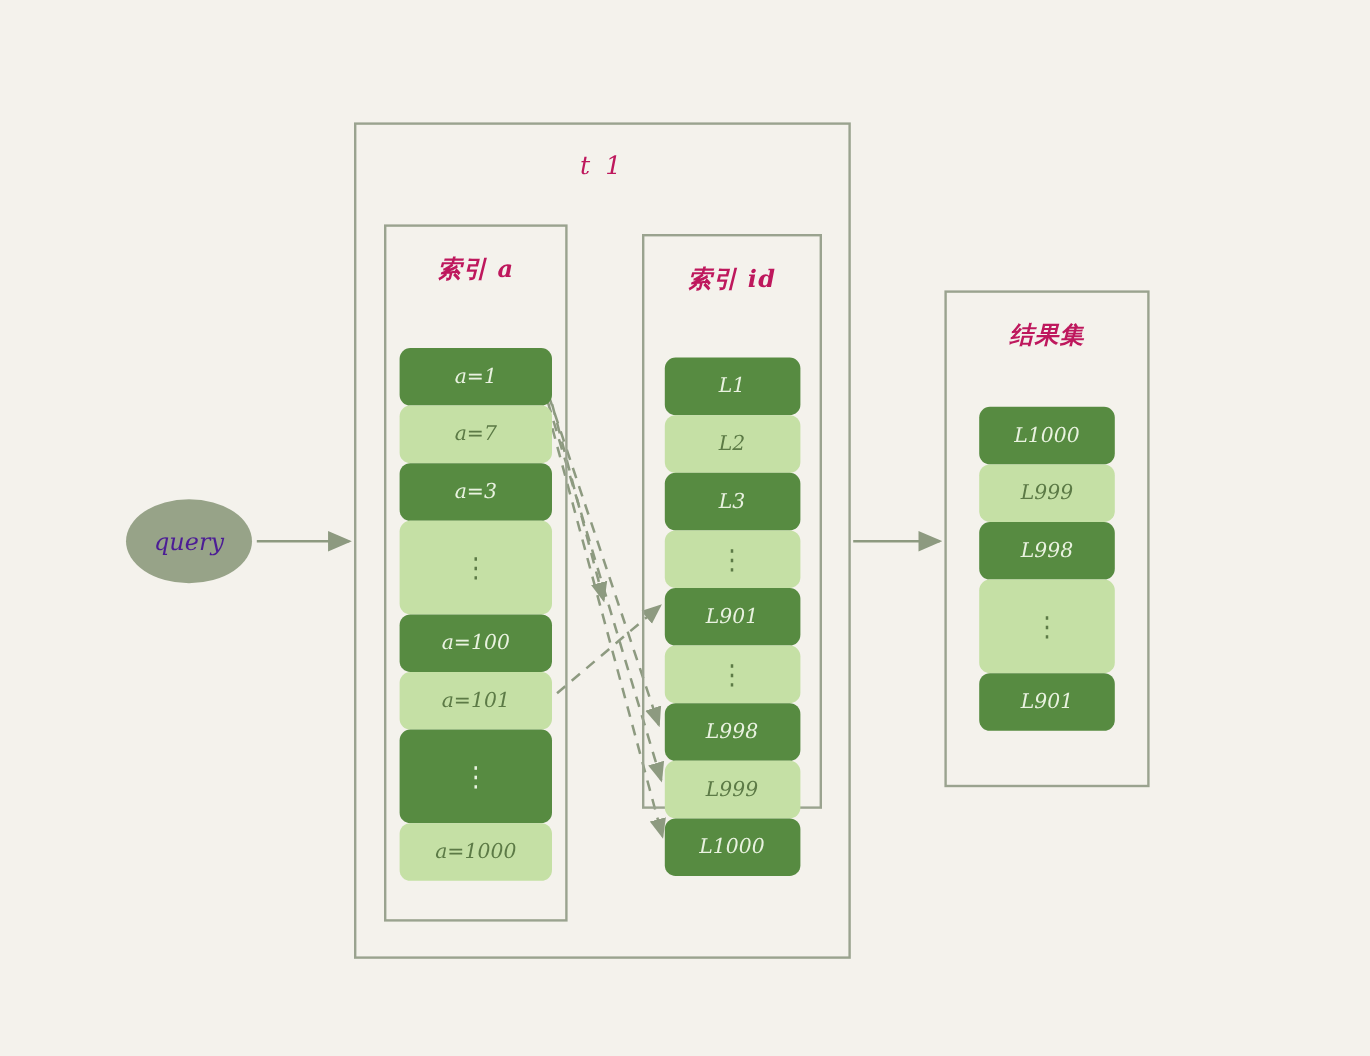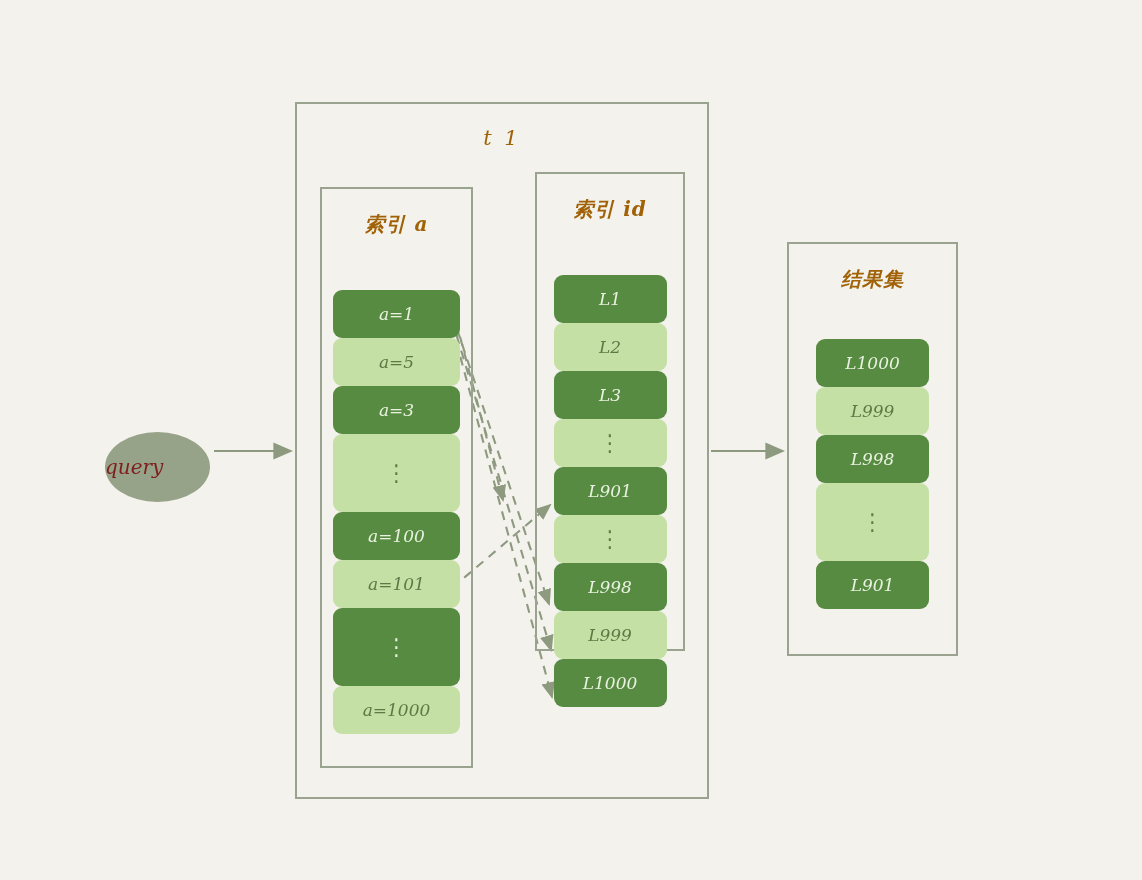--- a/index.html
+++ b/index.html
@@ -24,32 +24,32 @@
     position: absolute;
     border: 2px solid #9aa38f;
     background: transparent;
     box-sizing: border-box;
   }
   .frame-title {
     position: absolute;
     left: 0;
     right: 0;
     text-align: center;
-    color: #a16207;
+    color: #be185d;
     font-family: "DejaVu Serif", serif;
     font-weight: bold;
     font-style: italic;
     letter-spacing: 1px;
     white-space: nowrap;
   }
   #t1-frame { left: 295px; top: 102px; width: 414px; height: 697px; }
   #t1-title { top: 22px; font-size: 21px; font-weight: normal; letter-spacing: 3px; }
 
   #col-a-frame { left: 320px; top: 187px; width: 153px; height: 581px; }
-  #col-id-frame { left: 535px; top: 172px; width: 150px; height: 479px; }
+  #col-id-frame { left: 535px; top: 195px; width: 150px; height: 479px; }
   #col-result-frame { left: 787px; top: 242px; width: 171px; height: 414px; }
 
   .col-title { top: 22px; font-size: 20px; }
 
   
   .stack {
     position: absolute;
     left: 0;
     right: 0;
     display: flex;
@@ -85,29 +85,29 @@
   .dots {
     display: inline-block;
     transform: scaleY(1.15);
     font-family: "DejaVu Sans", sans-serif;
   }
 
   
   #query-node {
     position: absolute;
     left: 105px;
-    top: 432px;
+    top: 416px;
     width: 105px;
     height: 70px;
     border-radius: 50%;
     background: #97a388;
     display: flex;
     align-items: center;
-    justify-content: flex-start;
-    color: #7f1d1d;
+    justify-content: center;
+    color: #4c1d95;
     font-family: "DejaVu Serif", serif;
     font-style: italic;
     font-size: 20px;
   }
 
   
   #overlay {
     position: absolute;
     left: 0;
     top: 0;
@@ -152,21 +152,21 @@
     <div id="t1-title" class="frame-title">t 1</div>
   </div>
 
   <div id="col-a-frame" class="frame">
     <div class="frame-title col-title">索引 a</div>
     <div class="stack" id="stack-a">
         <div class="cell dark">
           <span>a=1</span>
         </div>
         <div class="cell light">
-          <span>a=5</span>
+          <span>a=7</span>
         </div>
         <div class="cell dark">
           <span>a=3</span>
         </div>
         <div class="cell light tall ellipsis">
           <span class="dots">⋮</span>
         </div>
         <div class="cell dark">
           <span>a=100</span>
         </div>

